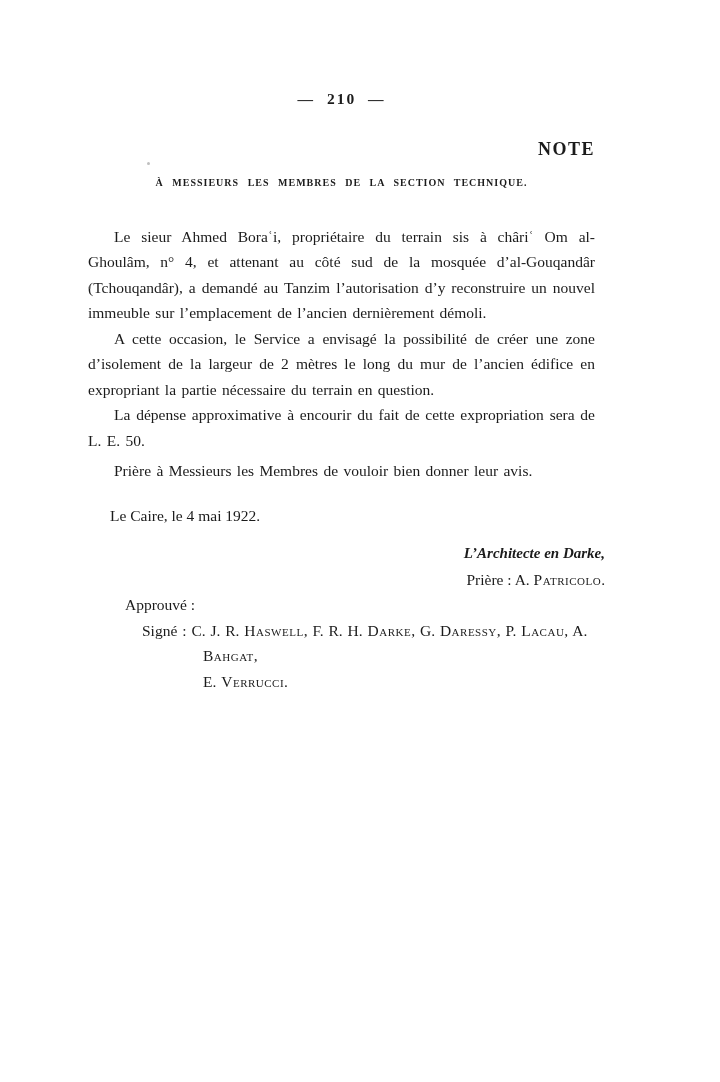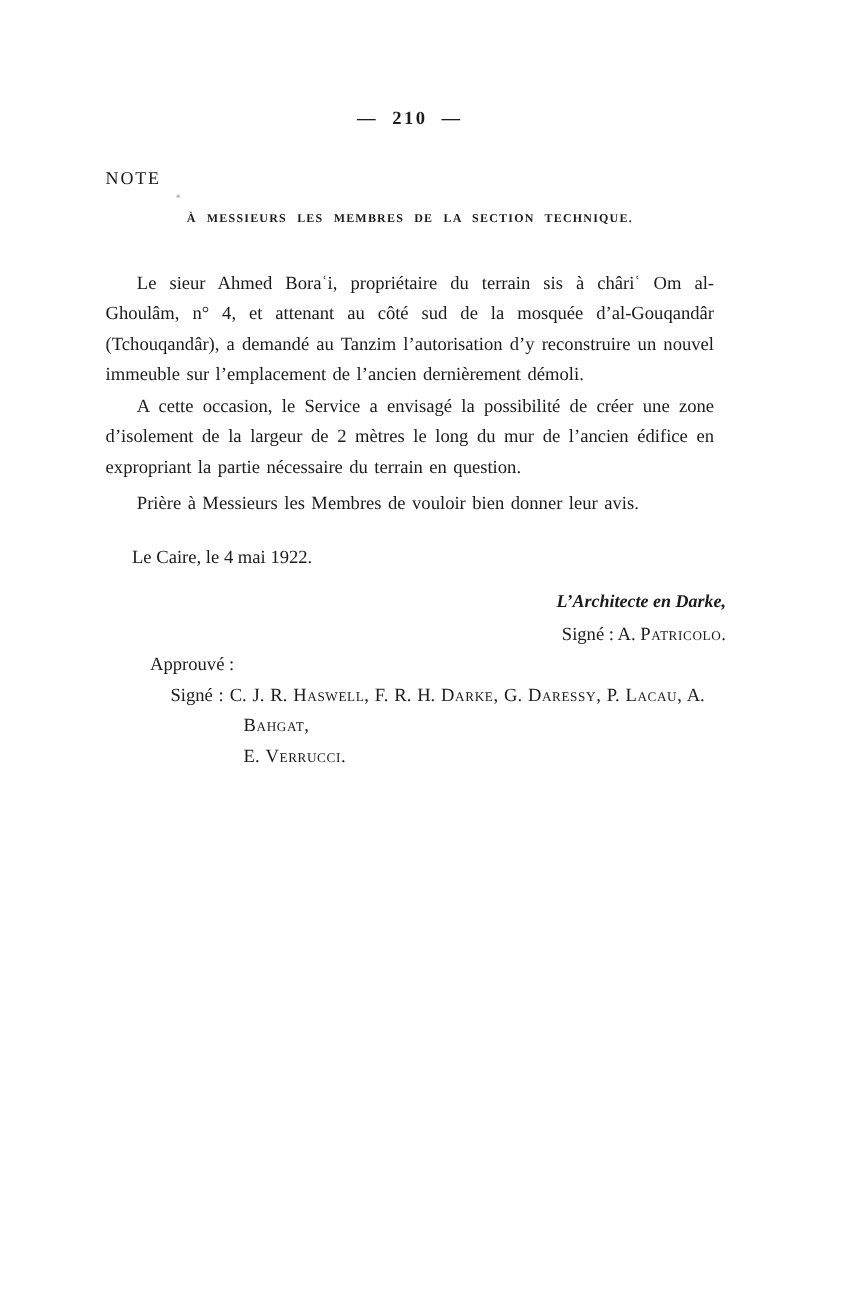--- a/index.html
+++ b/index.html
@@ -18,23 +18,23 @@
   .pageno {
     padding-top:86px;
     text-align:center;
     font-weight:bold;
     font-size:15.5px;
     letter-spacing:2px;
     word-spacing:6px;
   }
   .note-title {
     margin-top:25px;
-    text-align:left;
-    font-weight:normal;
-    font-size:15px;
+    text-align:right;
+    font-weight:bold;
+    font-size:18px;
     letter-spacing:1.5px;
   }
   .heading {
     margin-top:8px;
     text-align:center;
     font-weight:bold;
     font-size:10px;
     letter-spacing:1px;
     word-spacing:5px;
     white-space:nowrap;
@@ -70,26 +70,27 @@
   <div class="speck speck-1"></div>
   <div class="speck speck-2"></div>
 
   <div class="content">
     <div class="pageno">— 210 —</div>
     <div class="note-title">NOTE</div>
     <div class="heading">À MESSIEURS LES MEMBRES DE LA SECTION TECHNIQUE.</div>
 
     <p class="para first">Le sieur Ahmed Boraʿi, propriétaire du terrain sis à châriʿ Om al-Ghoulâm, n° 4, et attenant au côté sud de la mosquée d’al-Gouqandâr (Tchouqandâr), a demandé au Tanzim l’autorisation d’y reconstruire un nouvel immeuble sur l’emplacement de l’ancien dernièrement démoli.</p>
     <p class="para">A cette occasion, le Service a envisagé la possibilité de créer une zone d’isolement de la largeur de 2 mètres le long du mur de l’ancien édifice en expropriant la partie nécessaire du terrain en question.</p>
+    <p class="para">La dépense approximative à encourir du fait de cette expropriation sera de L. E. 50.</p>
     <p class="para single">Prière à Messieurs les Membres de vouloir bien donner leur avis.</p>
 
     <p class="date-line">Le Caire, le 4 mai 1922.</p>
 
     <div class="sig-block">
       <div class="sig-role">L’Architecte en Darke,</div>
-      <div class="sig-name"><span>Signé : A. </span><span class="sc">Patricolo</span><span>.</span></div>
+      <div class="sig-name"><span>Prière : A. </span><span class="sc">Patricolo</span><span>.</span></div>
     </div>
 
     <div class="approval-label">Approuvé :</div>
 
     <div class="approval-sigs"><span>Signé : </span><span>C. J. R. </span><span class="sc">Haswell</span><span>, </span><span>F. R. H. </span><span class="sc">Darke</span><span>, </span><span>G. </span><span class="sc">Daressy</span><span>, </span><span>P. </span><span class="sc">Lacau</span><span>, </span><span>A. </span><span class="sc">Bahgat</span><span>,</span><br><span>E. </span><span class="sc">Verrucci</span><span>.</span></div>
   </div>
 </div>
 
 </body></html>

